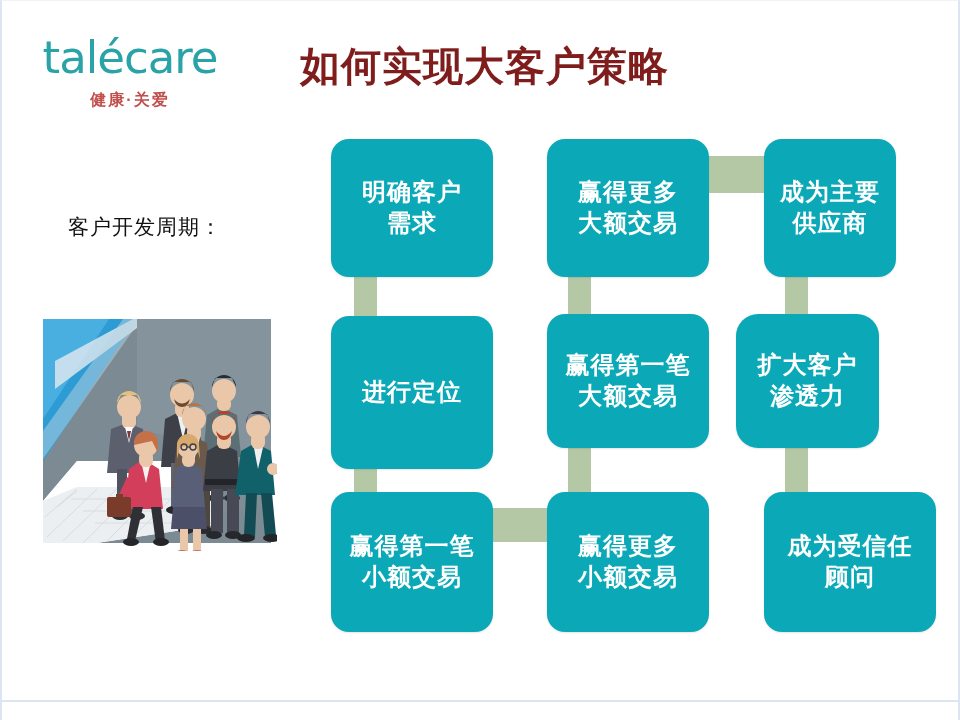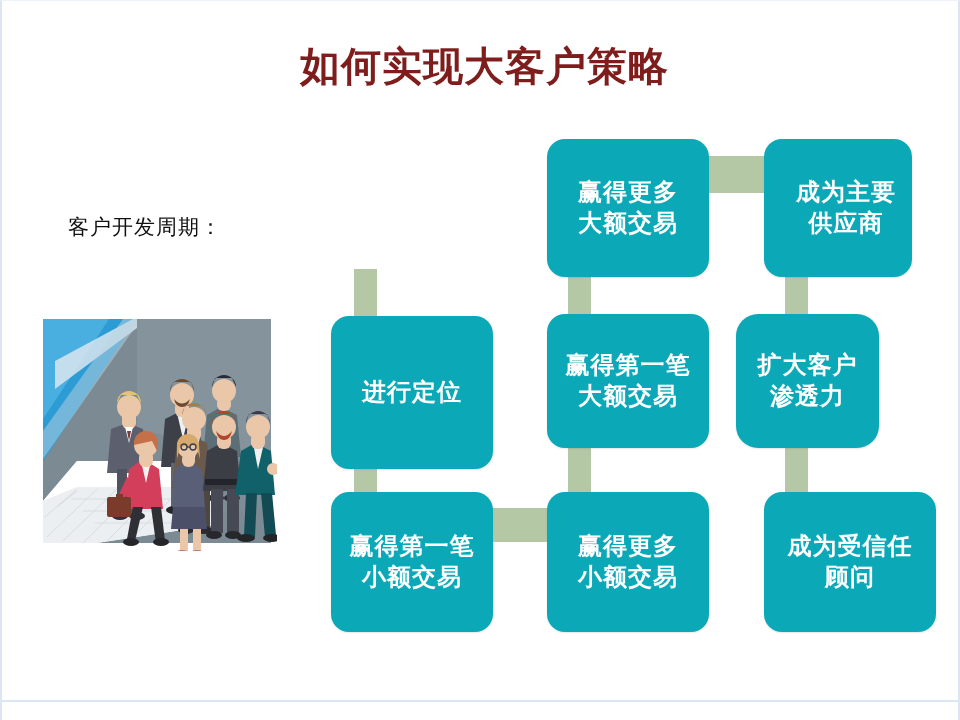--- a/index.html
+++ b/index.html
@@ -130,20 +130,24 @@
   .node .label {
     padding: 0 10px;
     white-space: pre-line;
   }
 </style>
 </head>
 <body>
 
 <div id="slide">
 
+  <div id="logo">
+    <div id="logo-word"><span>tal</span><span class="accent">é</span><span>care</span></div>
+    <div id="logo-tag">健康·关爱</div>
+  </div>
 
   <div id="page-title">如何实现大客户策略</div>
 
   <div id="left-caption">客户开发周期：</div>
 
   <div id="illustration">
     <svg width="240" height="240" viewBox="0 0 240 240">
       <rect x="0" y="0" width="240" height="240" fill="#ffffff"></rect>
       <rect x="6" y="8" width="228" height="224" fill="#7c8a93"></rect>
 
@@ -302,25 +306,29 @@
     <div class="connector" style="left:488px; top:507px; width:70px; height:34px;"></div>
 
     <div class="connector" style="left:352px; top:268px; width:23px; height:48px;"></div>
     <div class="connector" style="left:566px; top:268px; width:23px; height:48px;"></div>
     <div class="connector" style="left:783px; top:268px; width:23px; height:48px;"></div>
 
     <div class="connector" style="left:352px; top:444px; width:23px; height:50px;"></div>
     <div class="connector" style="left:566px; top:444px; width:23px; height:50px;"></div>
     <div class="connector" style="left:783px; top:444px; width:23px; height:50px;"></div>
 
+    <div class="node" style="left:329px; top:138px; width:162px; height:138px;">
+      <span class="label">明确客户
+需求</span>
+    </div>
     <div class="node" style="left:545px; top:138px; width:162px; height:138px;">
       <span class="label">赢得更多
 大额交易</span>
     </div>
-    <div class="node" style="left:762px; top:138px; width:132px; height:138px;padding-left:16px;">
+    <div class="node" style="left:762px; top:138px; width:132px; height:138px;">
       <span class="label">成为主要
 供应商</span>
     </div>
 
     <div class="node" style="left:329px; top:315px; width:162px; height:153px;">
       <span class="label">进行定位</span>
     </div>
     <div class="node" style="left:545px; top:313px; width:162px; height:134px;">
       <span class="label">赢得第一笔
 大额交易</span>

